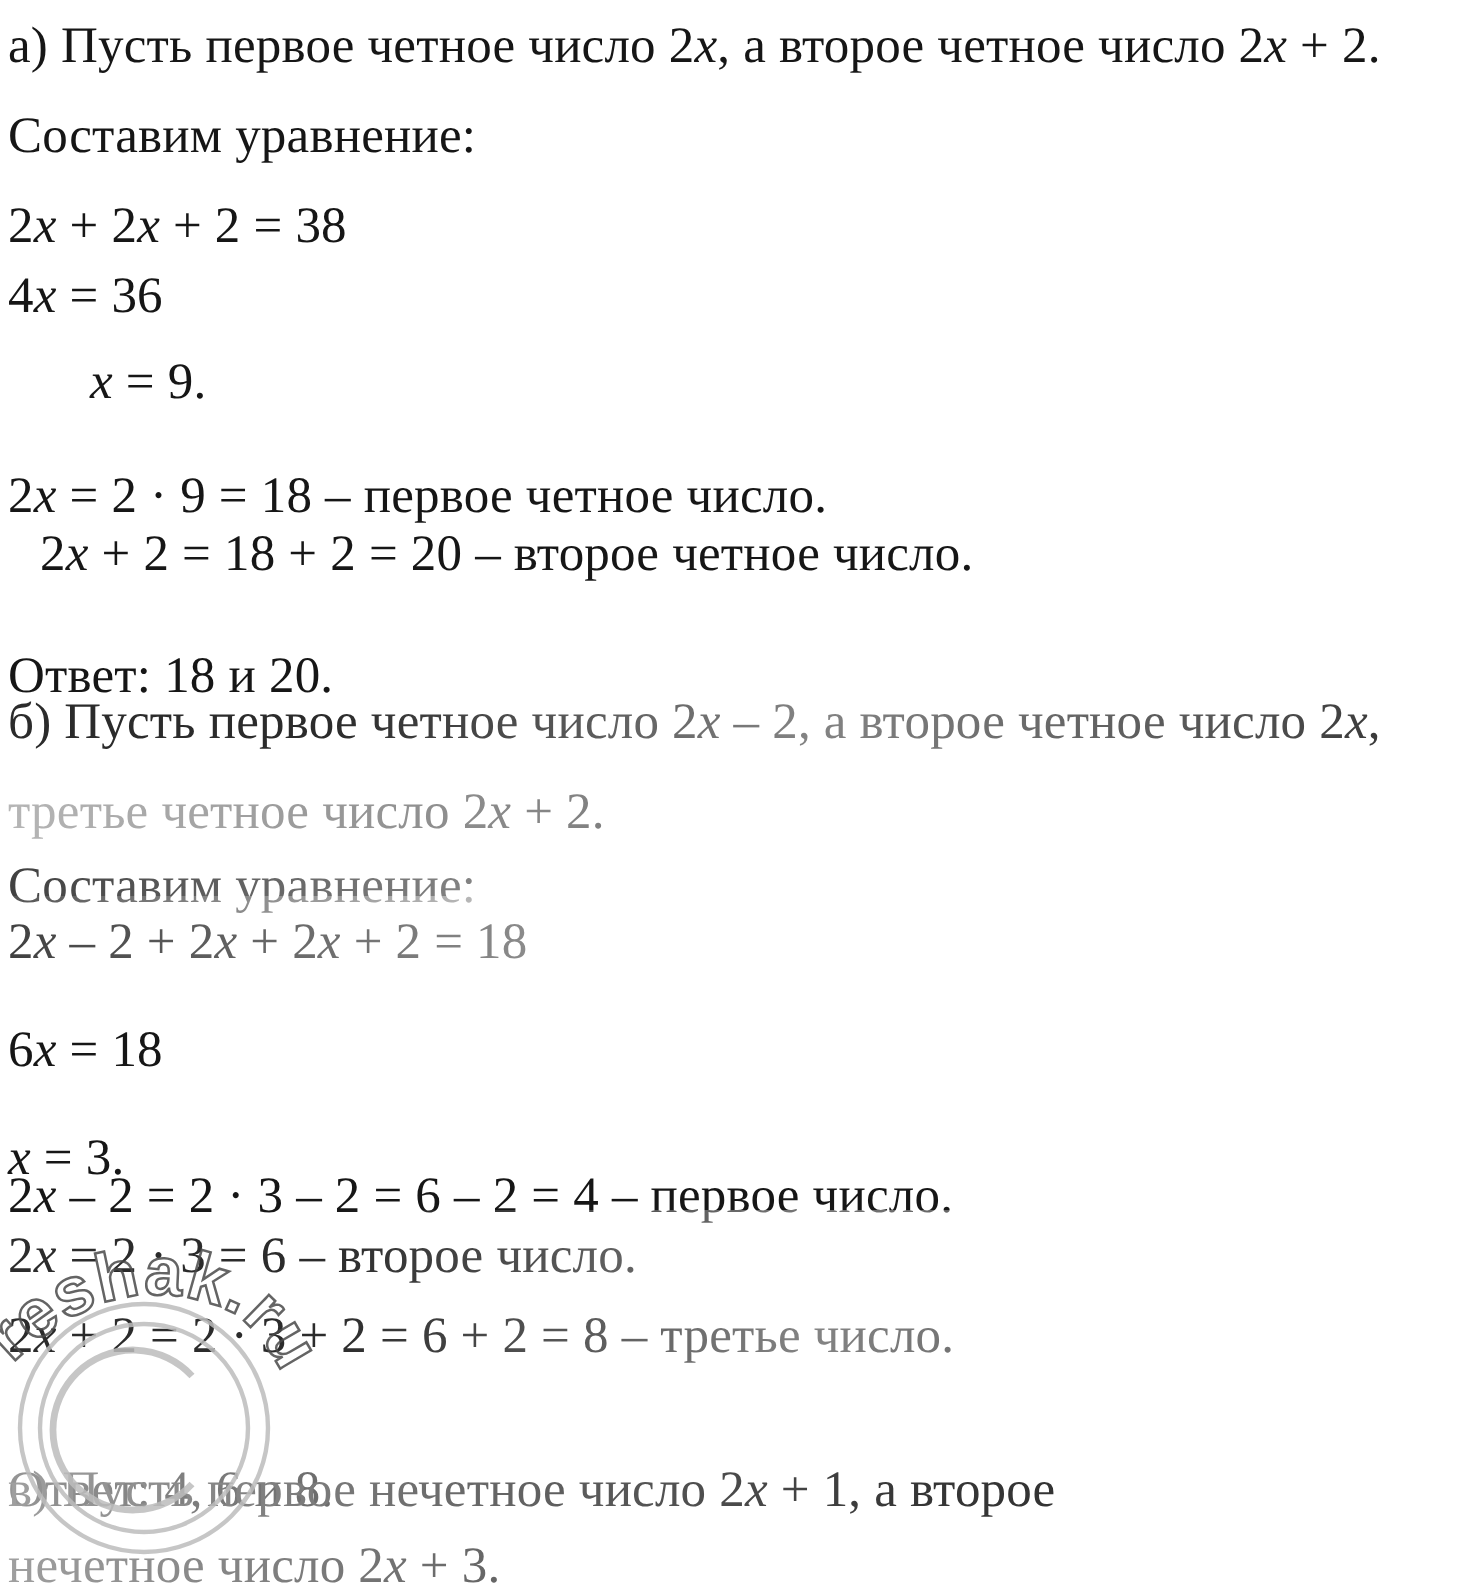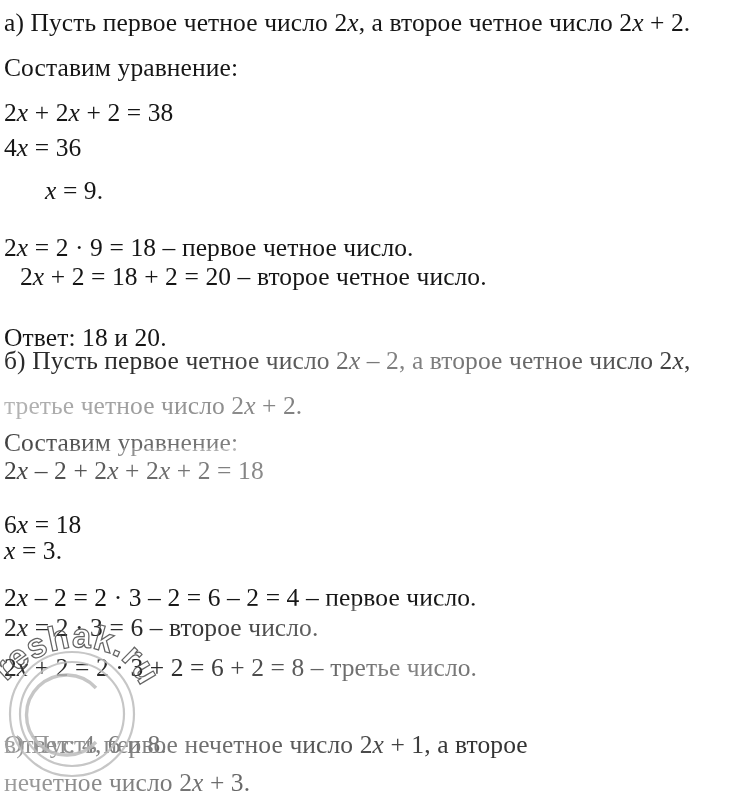--- a/index.html
+++ b/index.html
@@ -125,21 +125,21 @@
       <div class="line formula ink-black " style="top: 125px;">4<i>x</i> = 36</div>
       <div class="line formula ink-black " style="top: 168px; margin-left: 41px;"><i>x</i> = 9.</div>
       <div class="line formula ink-black " style="top: 225px;">2<i>x</i> = 2 · 9 = 18 – первое четное число.</div>
       <div class="line formula ink-black " style="top: 254px; margin-left: 16px;">2<i>x</i> + 2 = 18 + 2 = 20 – второе четное число.</div>
       <div class="line ink-black " style="top: 315px;">Ответ: 18 и 20.</div>
       <div class="line ink-dark fade-r" style="top: 338px;">б) Пусть первое четное число 2<i>x</i> – 2, а второе четное число 2<i>x</i>,</div>
       <div class="line ink-mid fade-l" style="top: 383px;">третье четное число 2<i>x</i> + 2.</div>
       <div class="line ink-dark fade-m" style="top: 420px;">Составим уравнение:</div>
       <div class="line formula ink-dark fade-m" style="top: 448px;">2<i>x</i> – 2 + 2<i>x</i> + 2<i>x</i> + 2 = 18</div>
       <div class="line formula ink-black " style="top: 502px;">6<i>x</i> = 18</div>
-      <div class="line formula ink-black " style="top: 528px;"><i>x</i> = 3.</div>
+      <div class="line formula ink-black " style="top: 556px;"><i>x</i> = 3.</div>
       <div class="line formula ink-black " style="top: 575px;">2<i>x</i> – 2 = 2 · 3 – 2 = 6 – 2 = 4 – первое число.</div>
       <div class="line formula ink-dark fade-r" style="top: 605px;">2<i>x</i> = 2 · 3 = 6 – второе число.</div>
       <div class="line formula ink-dark fade-r" style="top: 645px;">2<i>x</i> + 2 = 2 · 3 + 2 = 6 + 2 = 8 – третье число.</div>
       <div class="line ink-black " style="top: 722px;">Ответ: 4, 6 и 8.</div>
       <div class="line ink-dark fade-l" style="top: 722px;">в) Пусть первое нечетное число 2<i>x</i> + 1, а второе</div>
       <div class="line ink-dark fade-l" style="top: 760px;">нечетное число 2<i>x</i> + 3.</div>
     </div>
 
   <div id="watermark">
     <svg width="210" height="199" viewBox="0 0 210 199" xmlns="http://www.w3.org/2000/svg">

